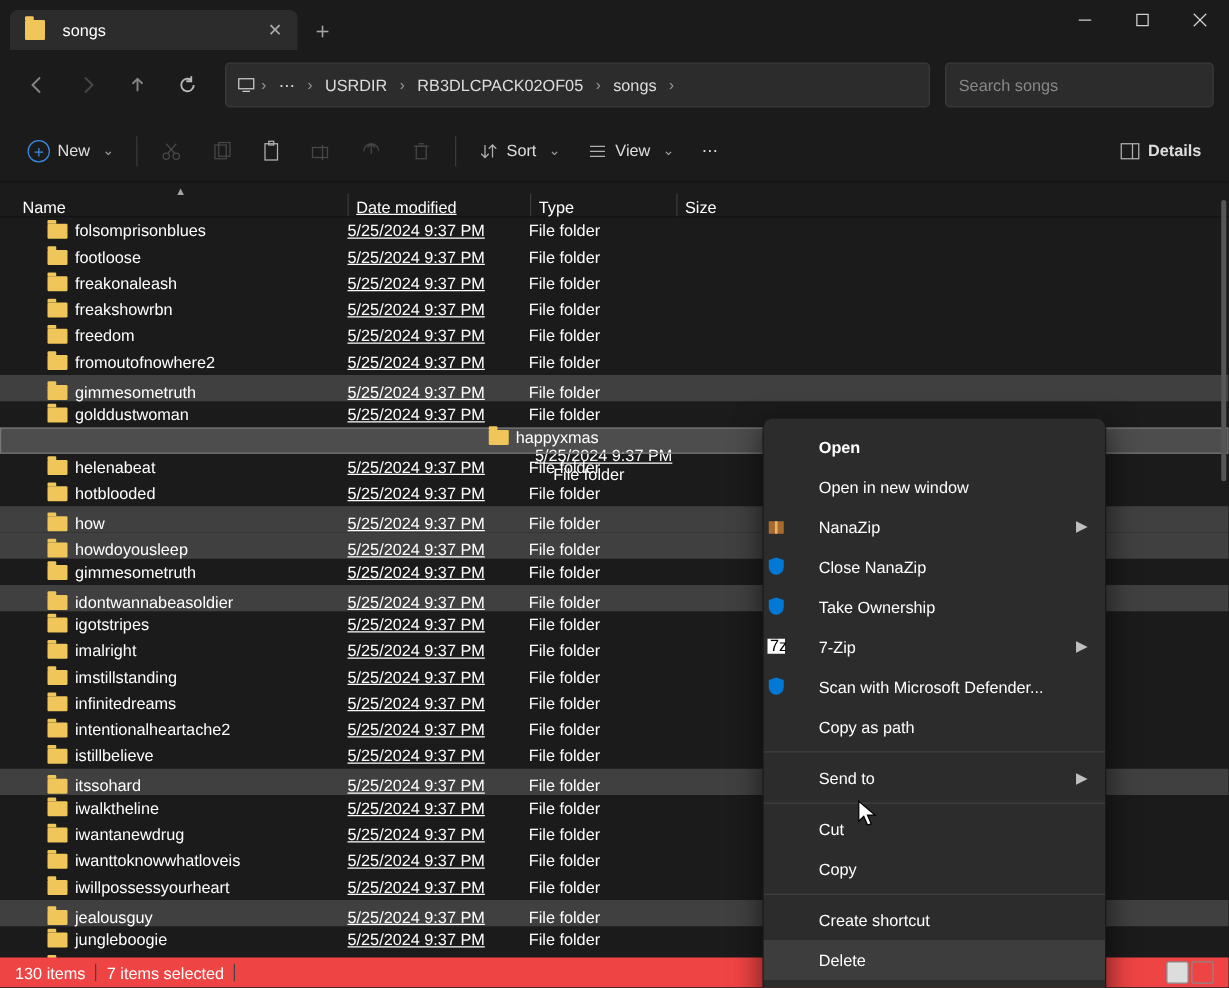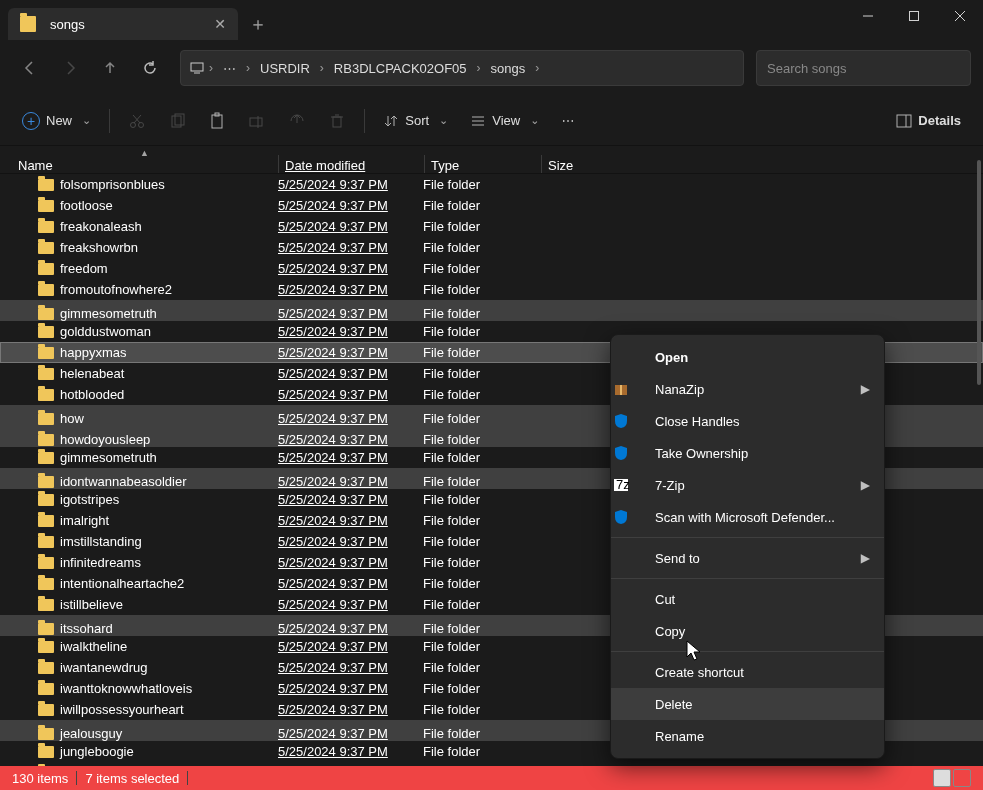--- a/index.html
+++ b/index.html
@@ -27,21 +27,21 @@
 .hdr-row { display:flex; height:28px; align-items:flex-end; border-bottom:1px solid #121212; padding-left:18px; color:#ccc; position:relative;}
 .col-name{width:260px;}
 .col-date{width:145px;text-decoration:underline;}
 .col-type{width:116px;}
 .col-size{width:80px;}
 .hdr-sep{width:1px;height:18px;background:#3a3a3a;}
 .hdr-sort{font-size:9px;opacity:.6;position:absolute;top:2px;left:140px;}
 .filelist{position:relative;height:600px;overflow:hidden;}
 .row{display:flex;align-items:center;height:21px;padding-left:18px;}
 .row.sel{background:#404040;align-items:flex-end;}
-.row.focus-sel{background:#4d4d4d;outline:1px solid #777;outline-offset:-1px;}
+.row.focus-sel{background:#4d4d4d;outline:1px solid #777;outline-offset:-1px;flex-direction:column;}
 .folder-ico{display:inline-block;width:16px;height:12px;background:#f0c65a;border-radius:1px;position:relative;margin-right:6px;flex-shrink:0;}
 .folder-ico::before{content:"";position:absolute;top:-3px;left:0;width:7px;height:3px;background:#f0c65a;border-radius:1px 1px 0 0;}
 .row .col-name{display:flex;align-items:center;padding-left:20px;}
 .statusbar{position:absolute;bottom:0;left:0;right:0;height:24px;display:flex;align-items:center;padding:0 12px;background:#ef4444;gap:8px;}
 .statusbar .sep{width:1px;height:14px;background:#444;}
 .view-icons{margin-left:auto;display:flex;gap:2px;}
 .vicon{width:18px;height:18px;border:1px solid #888;border-radius:2px;}
 .vicon.active{background:#ddd;}
 .scrollind{position:absolute;right:2px;top:160px;width:4px;height:225px;background:#555;border-radius:2px;}
 .ctxmenu{position:absolute;left:610px;top:334px;width:275px;background:#2c2c2c;border:1px solid #1a1a1a;border-radius:8px;padding:6px 0;box-shadow:0 8px 24px rgba(0,0,0,.6);}
@@ -481,37 +481,38 @@
   <div class="view-icons">
     <div class="vicon active"></div>
     <div class="vicon"></div>
   </div>
 </div>
 
 <div class="ctxmenu">
   <div class="ctx-item">
       <b>Open</b>
     </div>
+  <div class="ctx-item">Open in new window</div>
   <div class="ctx-item">
       <span class="ctx-icon">
         <svg width="16" height="16">
           <rect x="2" y="4" width="12" height="10" fill="#a86b2e"></rect>
           <rect x="7" y="4" width="2" height="10" fill="#e8b769"></rect>
         </svg>
       </span>
       <span>NanaZip</span>
       <span class="submenu-arrow">▶</span>
     </div>
   <div class="ctx-item">
       <span class="ctx-icon">
         <svg width="16" height="16">
           <path d="M8 1 L14 3 L14 8 Q14 14 8 15 Q2 14 2 8 L2 3 Z" fill="#0078d4"></path>
         </svg>
       </span>
-      <span>Close Handles</span>
+      <span>Close NanaZip</span>
     </div>
   <div class="ctx-item">
       <span class="ctx-icon">
         <svg width="16" height="16">
           <path d="M8 1 L14 3 L14 8 Q14 14 8 15 Q2 14 2 8 L2 3 Z" fill="#0078d4"></path>
         </svg>
       </span>
       <span>Take Ownership</span>
     </div>
   <div class="ctx-item">
@@ -525,20 +526,21 @@
       <span class="submenu-arrow">▶</span>
     </div>
   <div class="ctx-item">
       <span class="ctx-icon">
         <svg width="16" height="16">
           <path d="M8 1 L14 3 L14 8 Q14 14 8 15 Q2 14 2 8 L2 3 Z" fill="#0078d4"></path>
         </svg>
       </span>
       <span>Scan with Microsoft Defender...</span>
     </div>
+  <div class="ctx-item">Copy as path</div>
   <div class="ctx-sep"></div>
   <div class="ctx-item">
       <span>Send to</span>
       <span class="submenu-arrow">▶</span>
     </div>
   <div class="ctx-sep"></div>
   <div class="ctx-item">Cut</div>
   <div class="ctx-item">Copy</div>
   <div class="ctx-sep"></div>
   <div class="ctx-item">Create shortcut</div>

